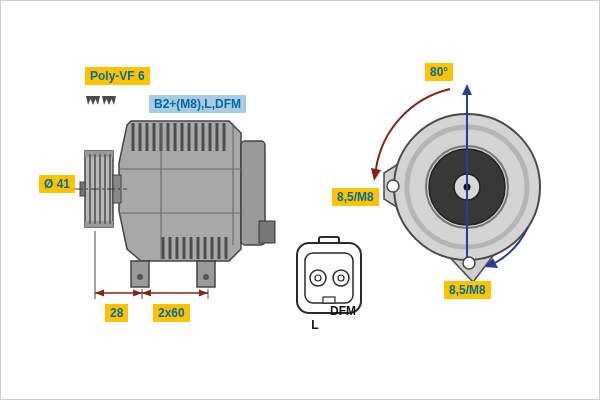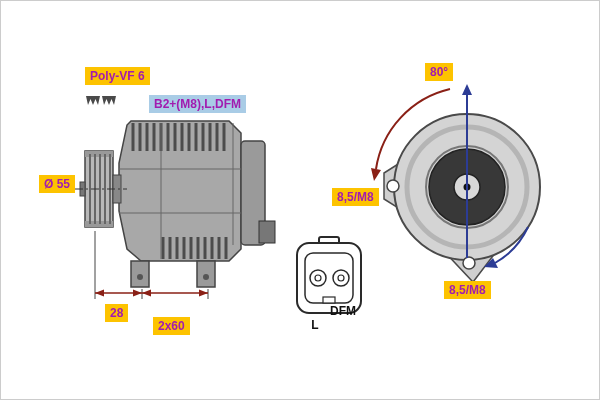--- a/index.html
+++ b/index.html
@@ -5,21 +5,21 @@
   html,body { margin:0; padding:0; background:#ffffff; }
   #canvas {
     position:relative; width:600px; height:400px;
     background:#ffffff; border:1px solid #cccccc; box-sizing:border-box;
     font-family:"Liberation Sans", sans-serif; overflow:hidden;
   }
   #drawing { position:absolute; left:0; top:0; }
   .lbl {
     position:absolute; white-space:nowrap;
     font:bold 12px "Liberation Sans", sans-serif;
-    color:#a21caf; padding:2px 5px; line-height:14px;
+    color:#0369a1; padding:2px 5px; line-height:14px;
   }
   .yellow { background:#fdc300; }
   .lbl-blue { background:#a9cce6; }
   .pinlabel {
     position:absolute; transform:translateX(-50%);
     font:bold 12px "Liberation Sans", sans-serif; color:#111;
   }
 </style>
 </head>
 <body>
@@ -115,25 +115,25 @@
       <circle cx="340" cy="277" r="8" fill="#ffffff" stroke="#2a2a2a" stroke-width="1.5"></circle>
       <circle cx="317" cy="277" r="3" fill="none" stroke="#2a2a2a" stroke-width="1.2"></circle>
       <circle cx="340" cy="277" r="3" fill="none" stroke="#2a2a2a" stroke-width="1.2"></circle>
     </g>
   </svg>
 
   <div class="lbl yellow" style="left:84px; top:66px">Poly-VF 6</div>
 
   <div class="lbl lbl-blue" style="left:148px; top:94px">B2+(M8),L,DFM</div>
 
-  <div class="lbl yellow" style="left:38px; top:174px">Ø 55</div>
+  <div class="lbl yellow" style="left:38px; top:174px">Ø 41</div>
 
   <div class="lbl yellow" style="left:104px; top:303px">28</div>
 
-  <div class="lbl yellow" style="left:152px; top:316px">2x60</div>
+  <div class="lbl yellow" style="left:152px; top:303px">2x60</div>
 
   <div class="lbl yellow" style="left:424px; top:62px">80°</div>
 
   <div class="lbl yellow" style="left:331px; top:187px">8,5/M8</div>
 
   <div class="lbl yellow" style="left:443px; top:280px">8,5/M8</div>
 
   <span class="pinlabel" style="left:314px; top:317px">L</span>
 
   <span class="pinlabel" style="left:342px; top:303px">DFM</span>

